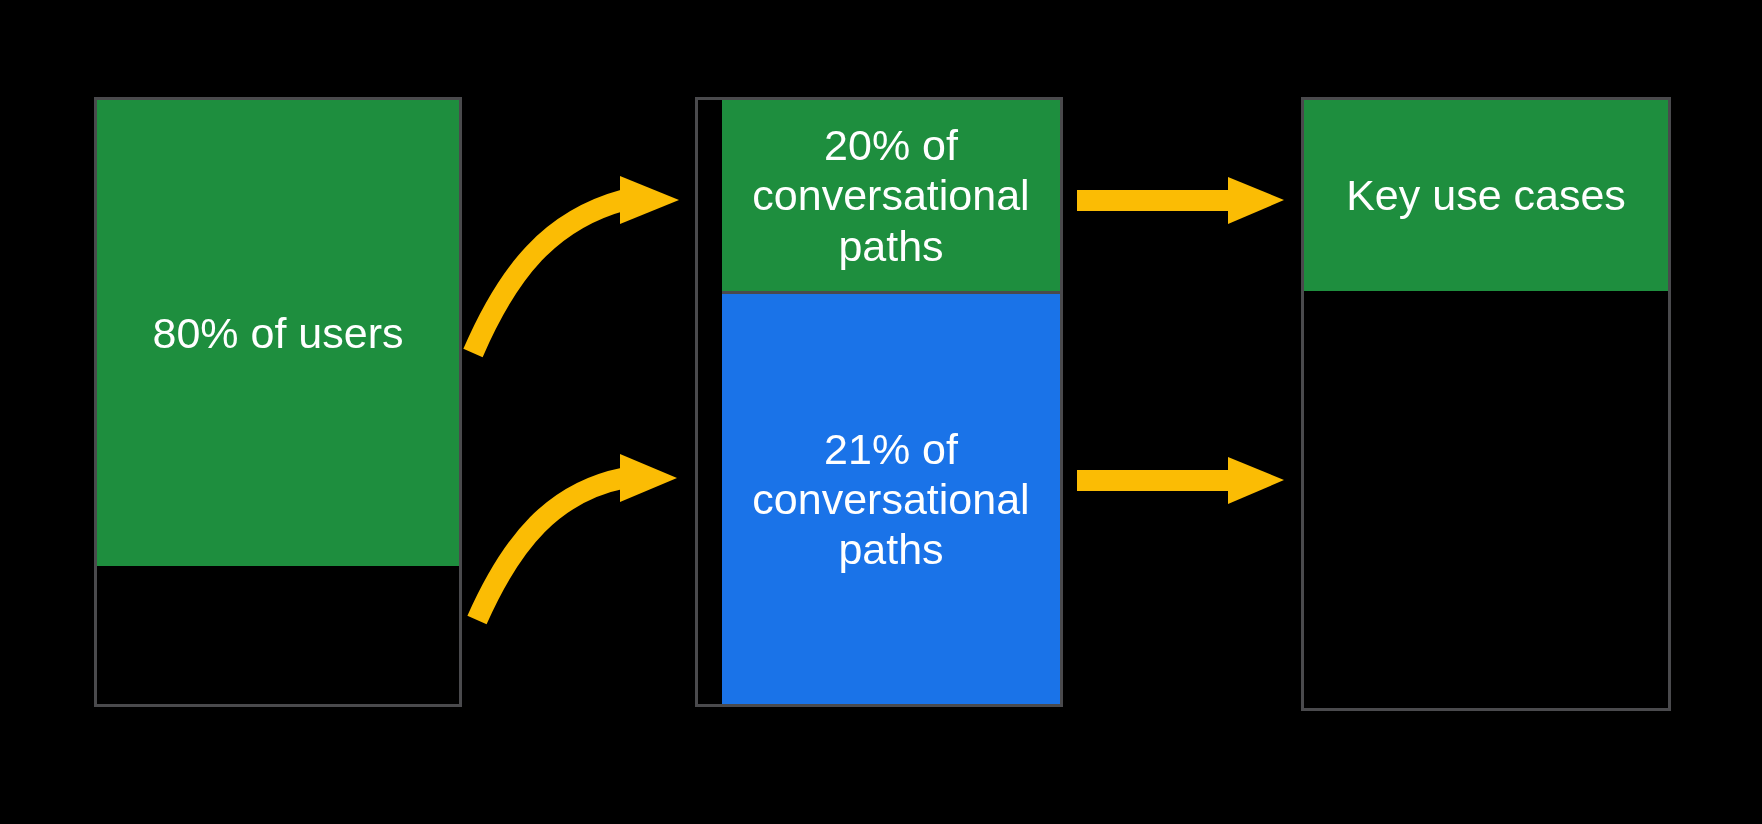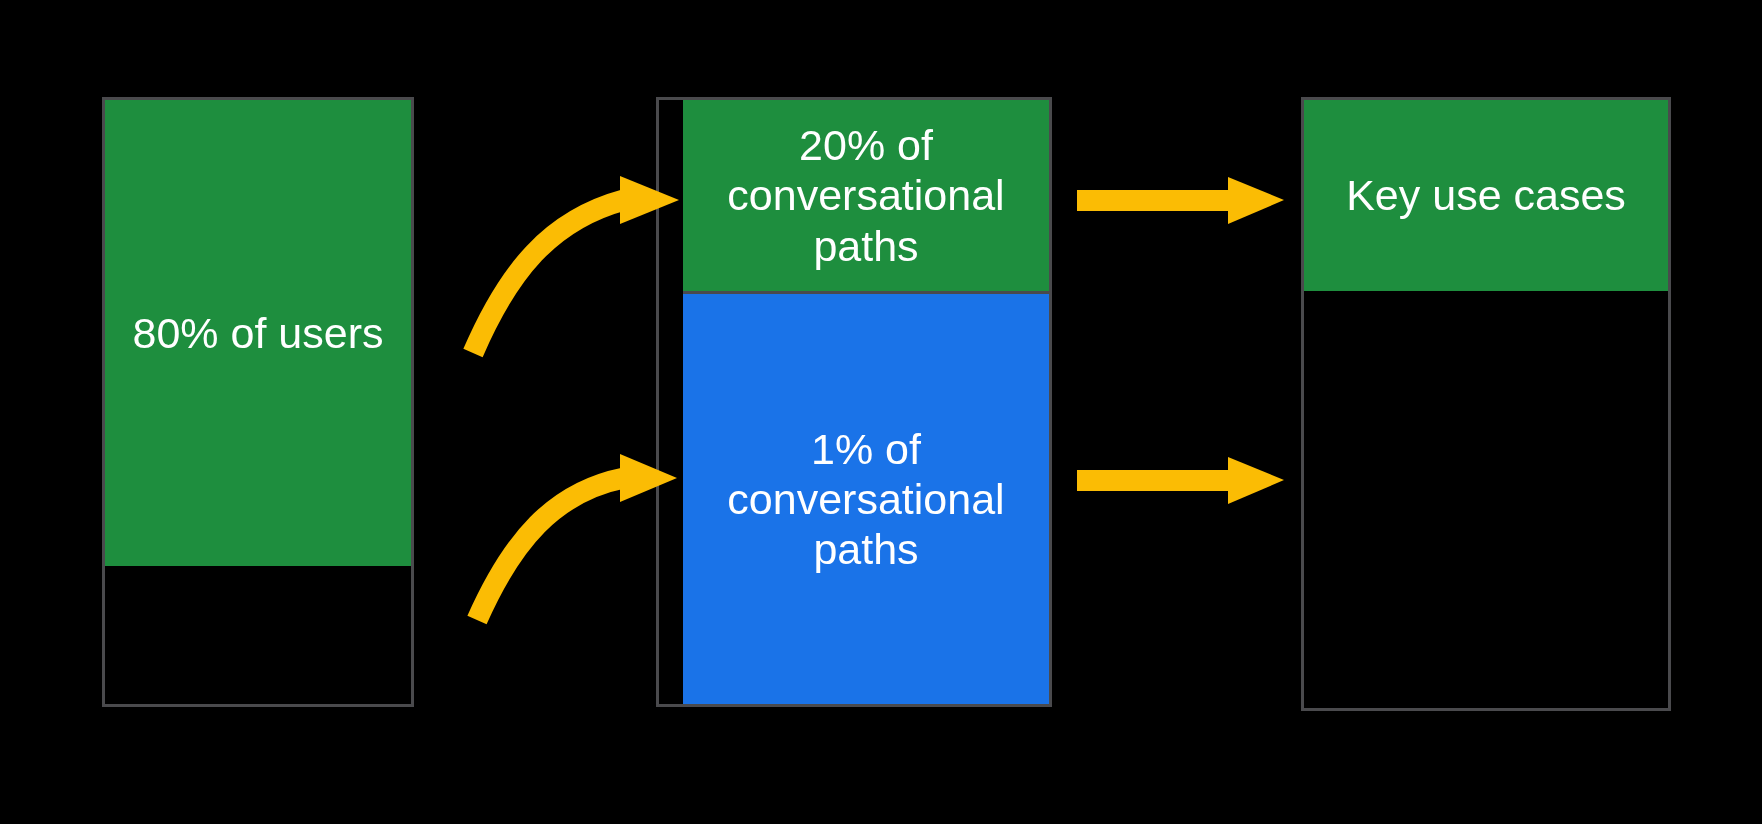--- a/index.html
+++ b/index.html
@@ -12,22 +12,22 @@
   }
   .bar {
     position: absolute;
     top: 97px;
     height: 610px;
     box-sizing: border-box;
     border: 3px solid #4a4a4d;
     display: flex;
     flex-direction: column;
   }
-  #bar-users    { left: 102px;   width: 312px; }
-  #bar-paths    { left: 656px;  width: 396px; padding-left: 24px; }
+  #bar-users    { left: 94px;   width: 368px; }
+  #bar-paths    { left: 695px;  width: 368px; padding-left: 24px; }
   #bar-outcomes { left: 1301px; width: 370px; height: 614px; justify-content: space-between; }
 
   .segment {
     display: flex;
     align-items: center;
     justify-content: center;
     box-sizing: border-box;
     overflow: hidden;
   }
   .bg-green { background: #1e8e3e; }
@@ -61,21 +61,21 @@
   </div>
 </div>
 
 <div class="bar" id="bar-paths">
   <div class="segment bg-green seg-top-short">
     <div class="label">20% of
 conversational
 paths</div>
   </div>
   <div class="segment bg-blue seg-bottom">
-    <div class="label">1% of
+    <div class="label">21% of
 conversational
 paths</div>
   </div>
 </div>
 
 <div class="bar" id="bar-outcomes">
   <div class="segment bg-green seg-top-short">
     <div class="label">Key use cases</div>
   </div>
 </div>

